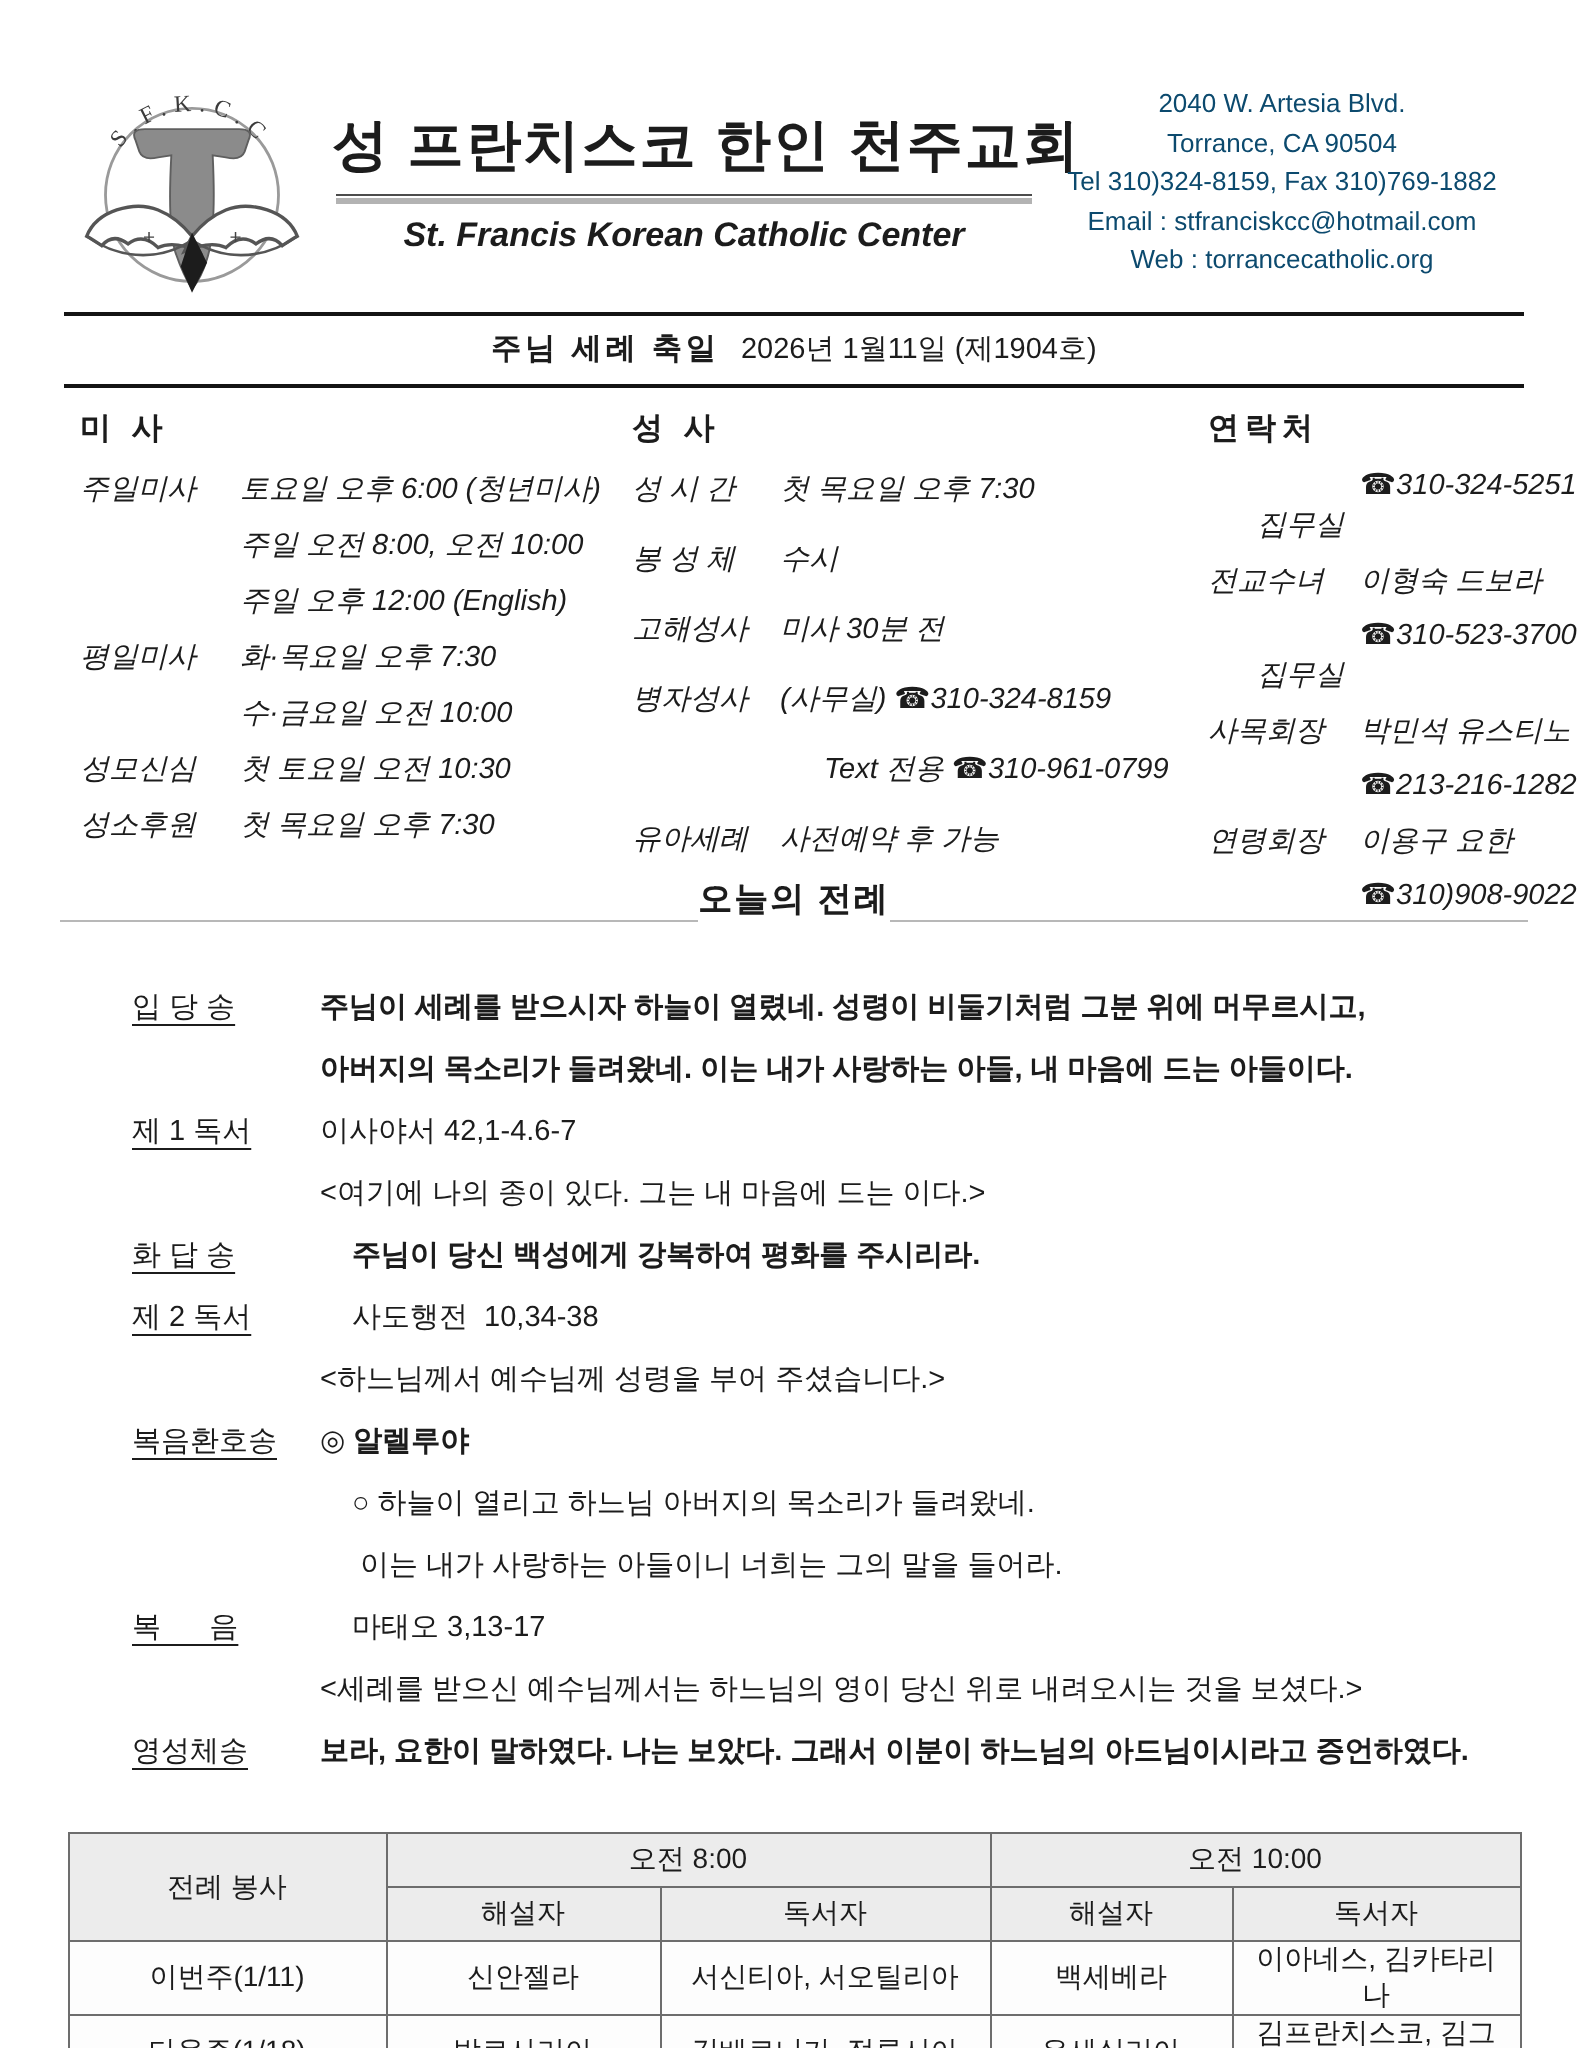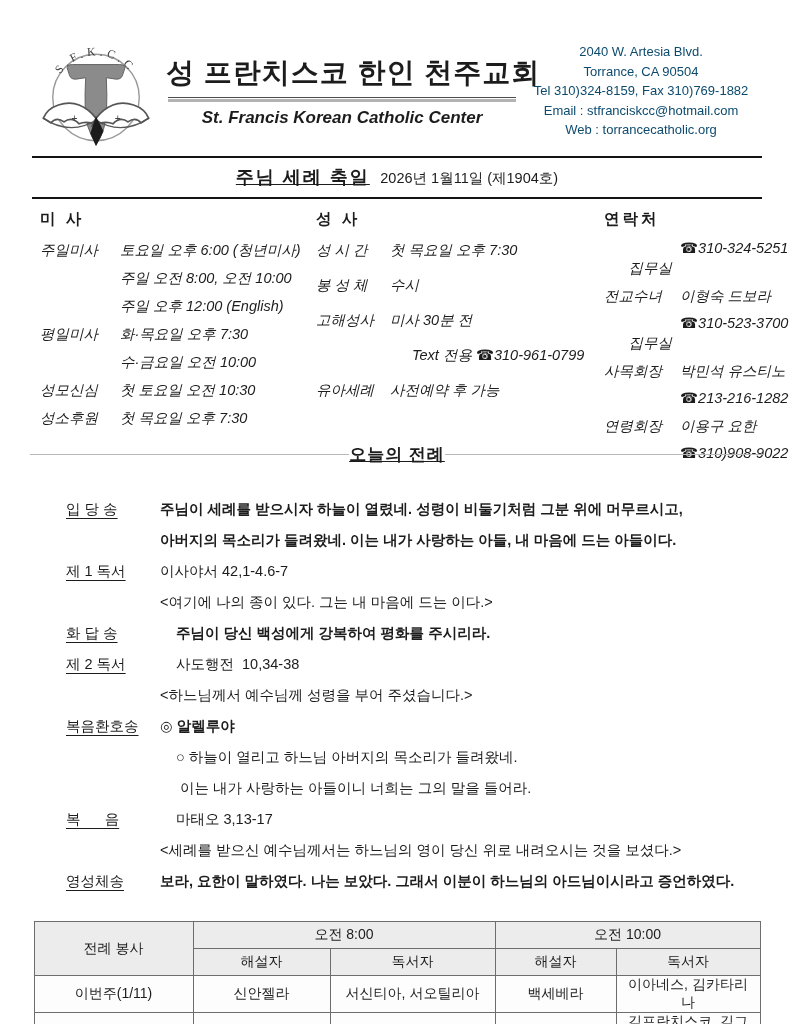--- a/index.html
+++ b/index.html
@@ -14,21 +14,21 @@
   .logo{width:136px;flex:none;}
   .title-block{width:352px;flex:none;text-align:center;}
   .title-ko{font-size:28px;font-weight:bold;letter-spacing:1px;white-space:nowrap;}
   .rule-double{margin:5px 2px 6px 2px;border-top:1.5px solid #4c4c4c;height:3px;background:#b3b3b3;background-clip:content-box;padding-top:1px;}
   .title-en{font-size:17px;font-weight:600;white-space:nowrap;font-style:italic;}
   .contact-block{flex:1;text-align:center;font-size:13px;line-height:19.5px;color:#0c4a6e;}
   
   .hrule{border-top:2.5px solid #141414;margin:0 2px;}
   .hrule.top{margin-top:4px;}
   .feast-line{text-align:center;padding:7px 0 8px 0;}
-  .feast{font-size:18px;font-weight:bold;letter-spacing:2px;text-decoration:underline;}
+  .feast{font-size:15px;font-weight:bold;letter-spacing:2px;}
   .date{font-size:14.5px;margin-left:6px;}
   
   .info-cols{display:flex;margin-top:10px;height:222px;}
   .icol h3{margin:0;font-size:15.5px;letter-spacing:3px;font-weight:bold;}
   .col-mass{width:276px;flex:none;padding-left:10px;}
   .col-sac{width:262px;flex:none;}
   .col-con{flex:1;padding-left:26px;}
   .irow{display:flex;font-size:14.5px;font-style:italic;}
   .col-mass .irow{line-height:28px;}
   .col-mass .ilabel{width:80px;flex:none;}
@@ -37,21 +37,21 @@
   .col-sac .ilabel{width:74px;flex:none;}
   .col-sac h3{margin-bottom:3px;}
   .col-con .irow{line-height:27.5px;}
   .col-con .ilabel{width:76px;flex:none;}
   .col-con h3{margin-bottom:5px;}
   .ilabel{white-space:pre;}
   .ilabel.r{text-align:right;padding-right:8px;box-sizing:border-box;margin-top:20px;}
   .ival{white-space:pre;}
   .ival.ind{padding-left:22px;}
   
-  .section-divider{display:flex;align-items:center;margin:12px 0 0 0;text-decoration:underline;}
+  .section-divider{display:flex;align-items:flex-end;margin:12px 0 0 0;}
   .sd-line{flex:1;border-top:1px solid #b8b8b8;}
   .stitle{font-size:17px;font-weight:bold;letter-spacing:1px;}
   
   .liturgy{margin-top:28px;font-size:14.5px;padding-left:8px;margin-left:28px;}
   .lrow{display:flex;line-height:31px;min-height:31px;}
   .llabel{width:94px;flex:none;white-space:pre;text-decoration:underline;text-underline-offset:4px;}
   .llabel.empty{text-decoration:none;}
   .ltext{white-space:pre;}
   .ltext.bold{font-weight:bold;}
   .ltext.ind{padding-left:20px;}
@@ -156,20 +156,24 @@
           <span class="ilabel">성 시 간</span>
           <span class="ival">첫 목요일 오후 7:30</span>
         </div>
       <div class="irow">
           <span class="ilabel">봉 성 체</span>
           <span class="ival">수시</span>
         </div>
       <div class="irow">
           <span class="ilabel">고해성사</span>
           <span class="ival">미사 30분 전</span>
+        </div>
+      <div class="irow">
+          <span class="ilabel">병자성사</span>
+          <span class="ival">(사무실) ☎310-324-8159</span>
         </div>
       <div class="irow">
           <span class="ilabel"></span>
           <span class="ival ind">Text 전용 ☎310-961-0799</span>
         </div>
       <div class="irow">
           <span class="ilabel">유아세례</span>
           <span class="ival">사전예약 후 가능</span>
         </div>
     </div>

